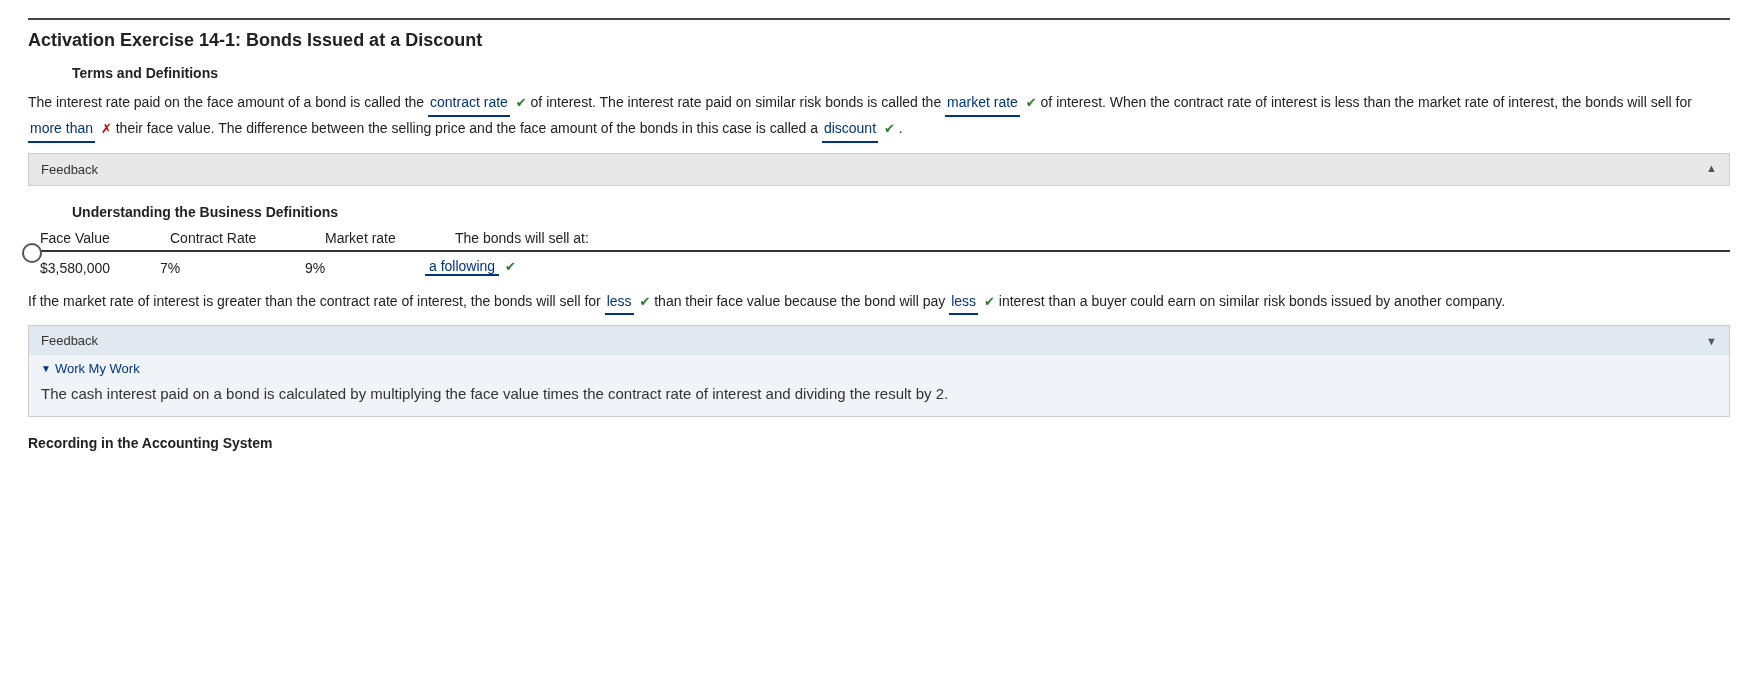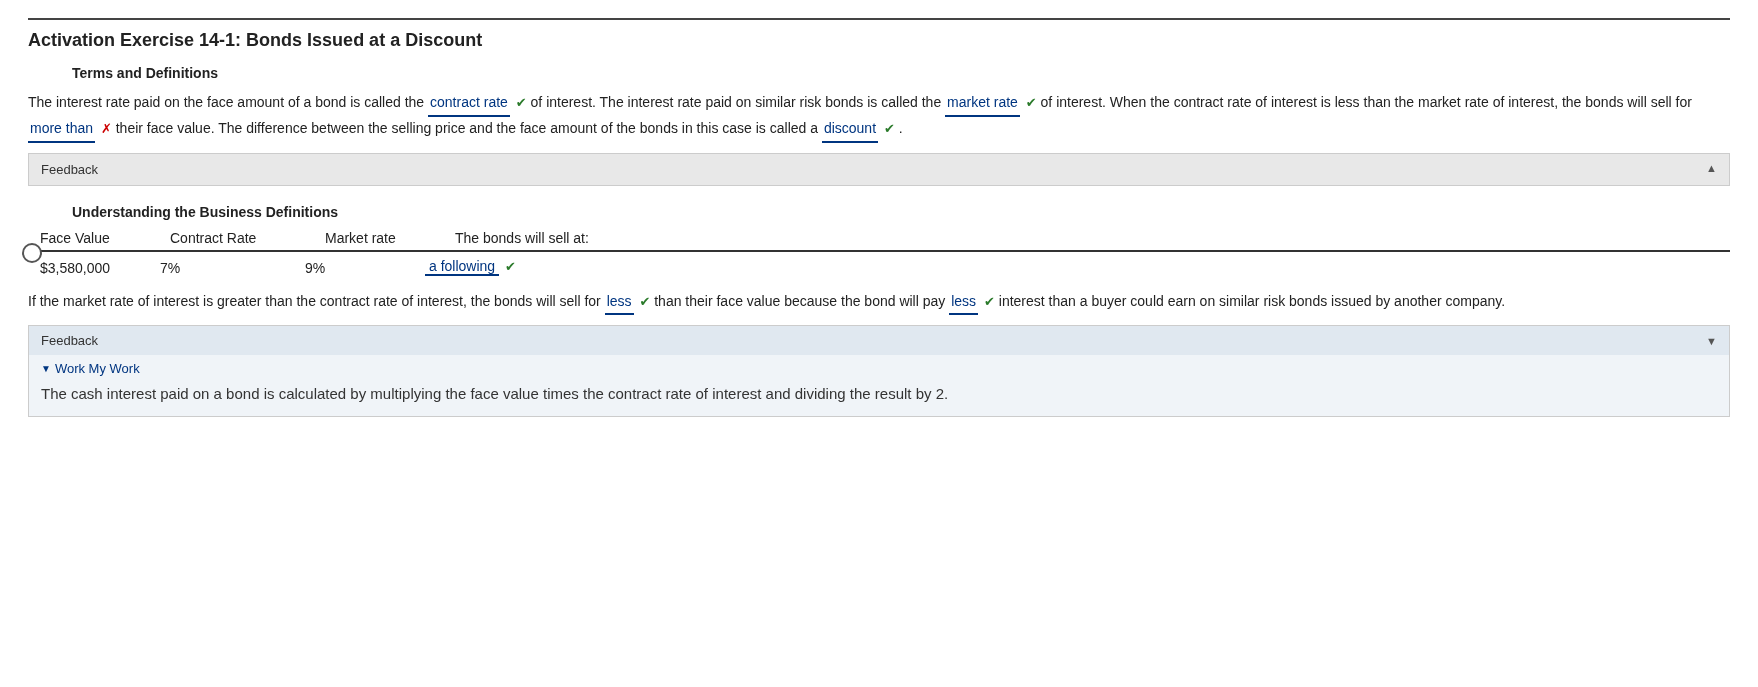--- a/index.html
+++ b/index.html
@@ -224,13 +224,14 @@
       <span>Feedback</span>
       <span class="arrow-down">▼</span>
     </div>
     <div class="check-my-work">
       <span class="tri">▼</span>
       <span>Work My Work</span>
     </div>
     <div class="feedback-text">The cash interest paid on a bond is calculated by multiplying the face value times the contract rate of interest and dividing the result by 2.</div>
   </div>
 
+  <div class="recording-title">Recording in the Accounting System</div>
 </div>
 
 </body></html>

